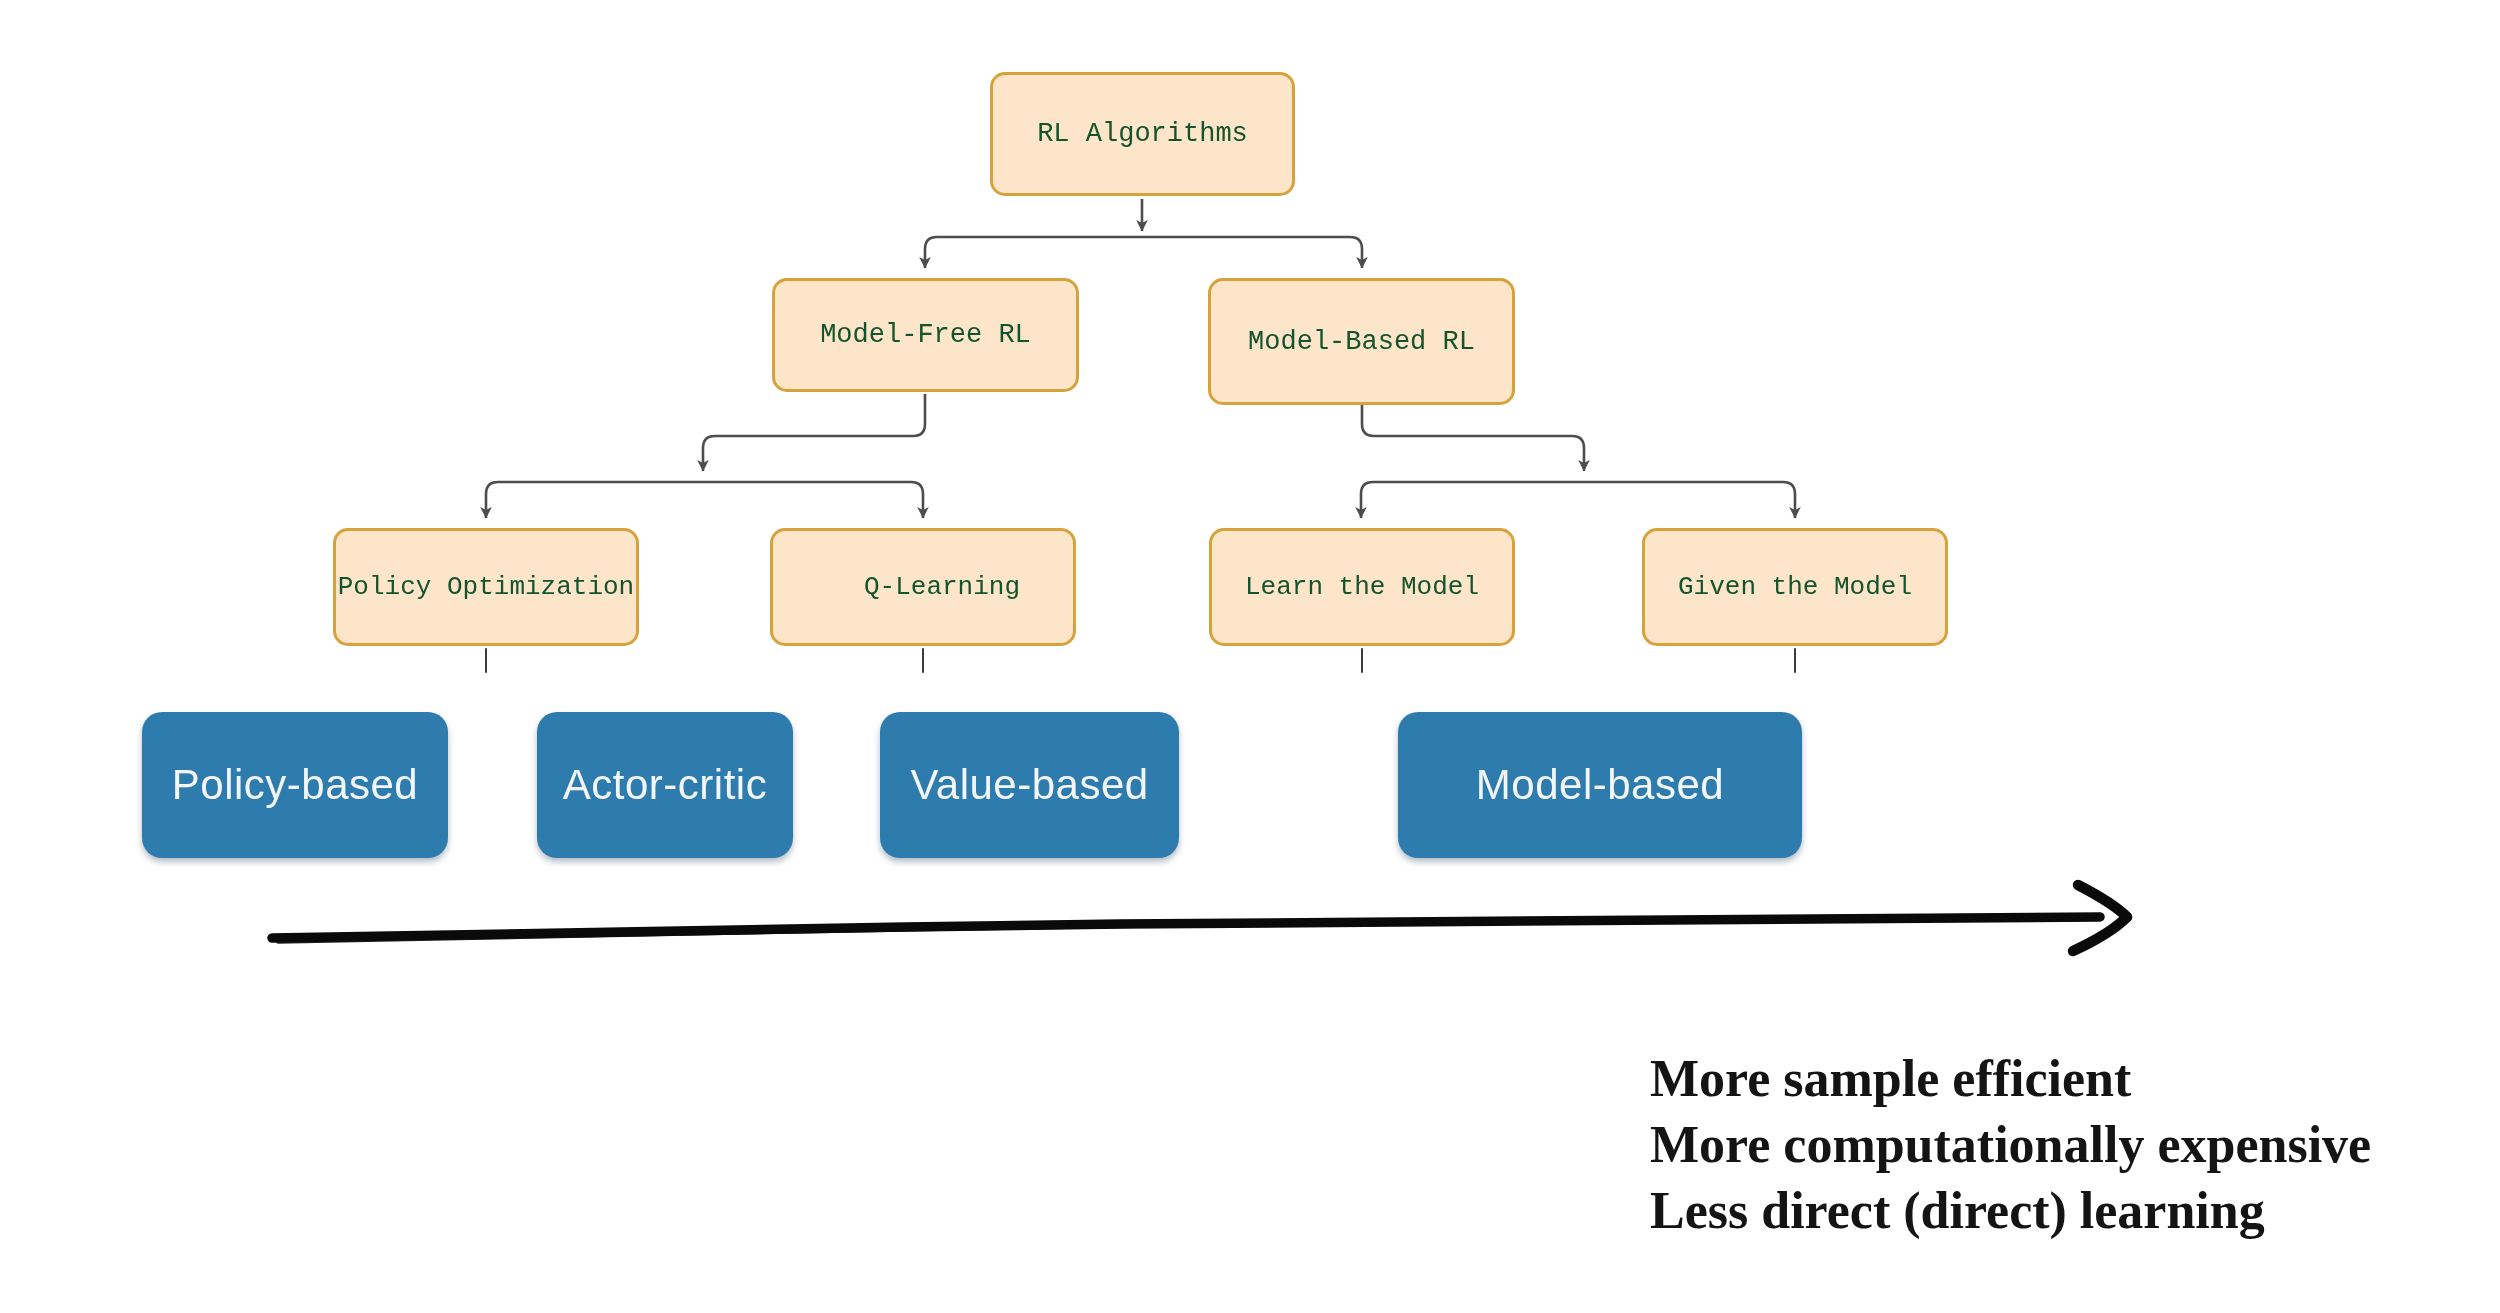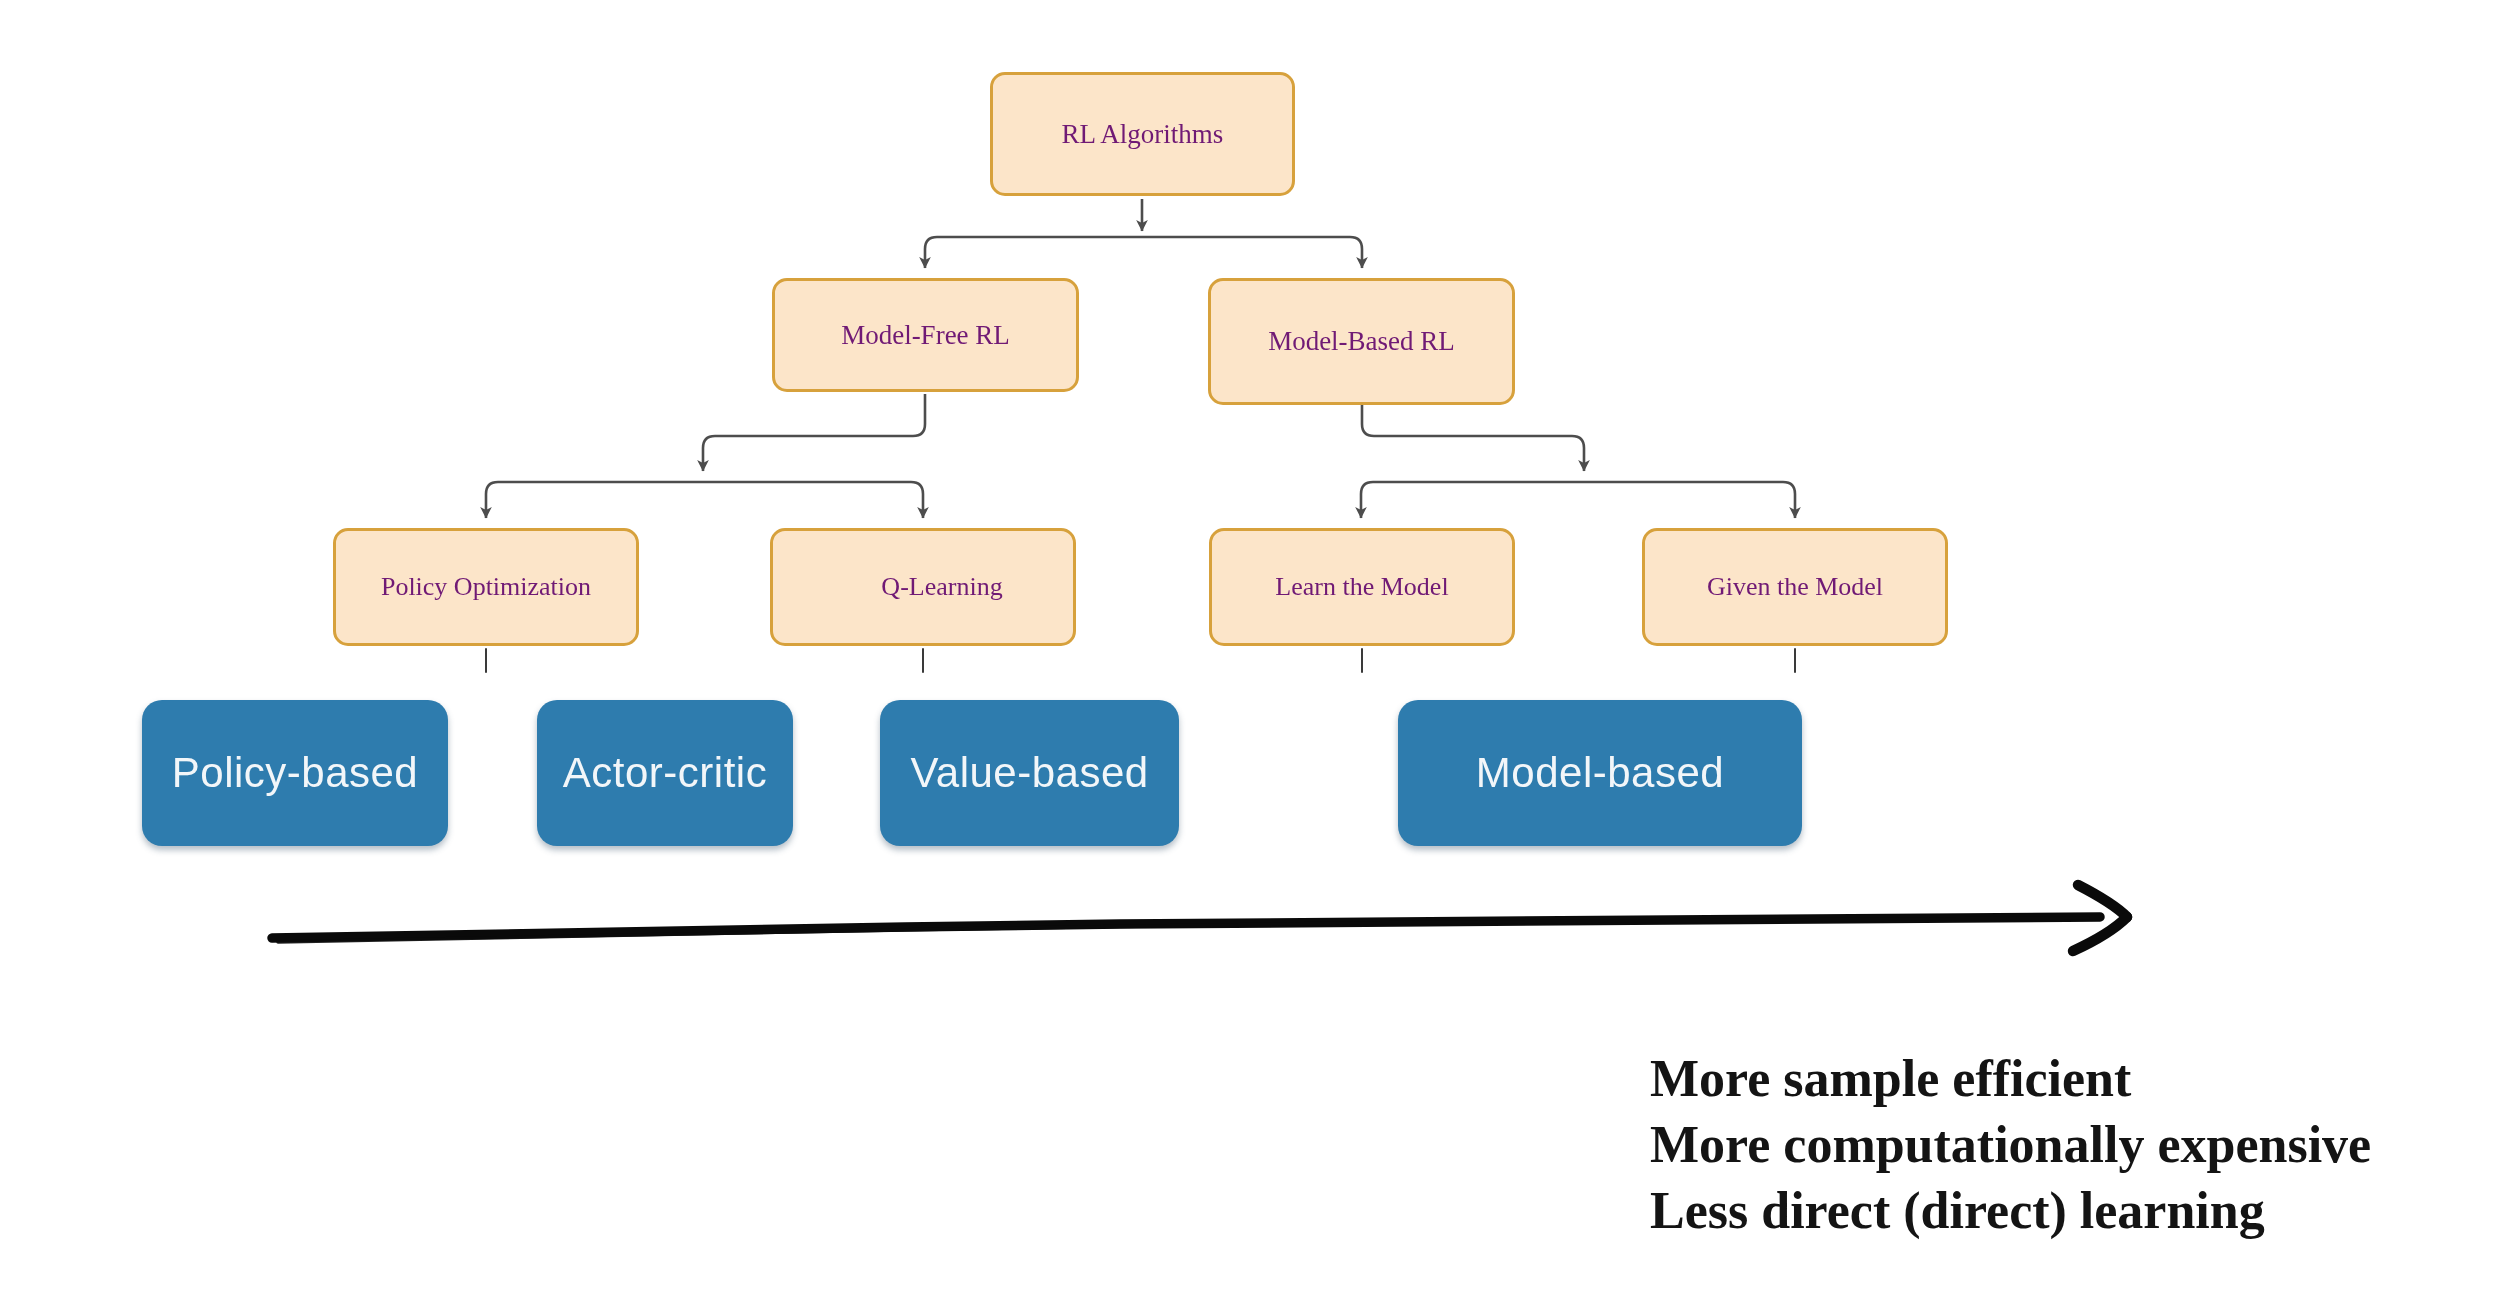--- a/index.html
+++ b/index.html
@@ -13,23 +13,23 @@
   
   #connectors{position:absolute;left:0;top:0;width:2500px;height:1313px;}
 
   
   .node{
     position:absolute;
     display:flex;align-items:center;justify-content:center;
     background:var(--node-fill,#FCE5C9);
     border:3px solid var(--node-border,#D7A13C);
     border-radius:15px;
-    color:#701a75;
+    color:#14532d;
     font-size:27px;
-    font-family:Liberation Serif, serif;
+    font-family:Liberation Mono, monospace;
     text-align:center;
     box-sizing:border-box;
   }
   .node-root {left:990px;  top:72px;  width:305px; height:124px;}
   .node-mf   {left:772px;  top:278px; width:307px; height:114px;}
   .node-mb   {left:1208px; top:278px; width:307px; height:127px;}
   .node-po   {left:333px;  top:528px; width:306px; height:118px; font-size:26px;}
   .node-ql   {left:770px;  top:528px; width:306px; height:118px; font-size:26px;padding-left:38px;}
   .node-lm   {left:1209px; top:528px; width:306px; height:118px; font-size:26px;}
   .node-gm   {left:1642px; top:528px; width:306px; height:118px; font-size:26px;}
@@ -40,20 +40,21 @@
     display:flex;align-items:center;justify-content:center;
     background:var(--cat-fill,#2E7CAE);
     border-radius:20px;
     color:var(--cat-text,#F2F6F9);
     font-size:42px;
     font-family:"Liberation Sans", sans-serif;
     font-weight:400;
     letter-spacing:0.5px;
     box-shadow:0 4px 6px rgba(40,70,95,0.35);
     box-sizing:border-box;
+    margin-top:12px;
   }
   .cat-pb{left:142px;  top:700px; width:306px; height:146px;}
   .cat-ac{left:537px;  top:700px; width:256px; height:146px;justify-content:center;}
   .cat-vb{left:880px;  top:700px; width:299px; height:146px;}
   .cat-mb{left:1398px; top:700px; width:404px; height:146px;}
 
   
   .annotation{
     position:absolute;
     left:1650px; top:1046px;

